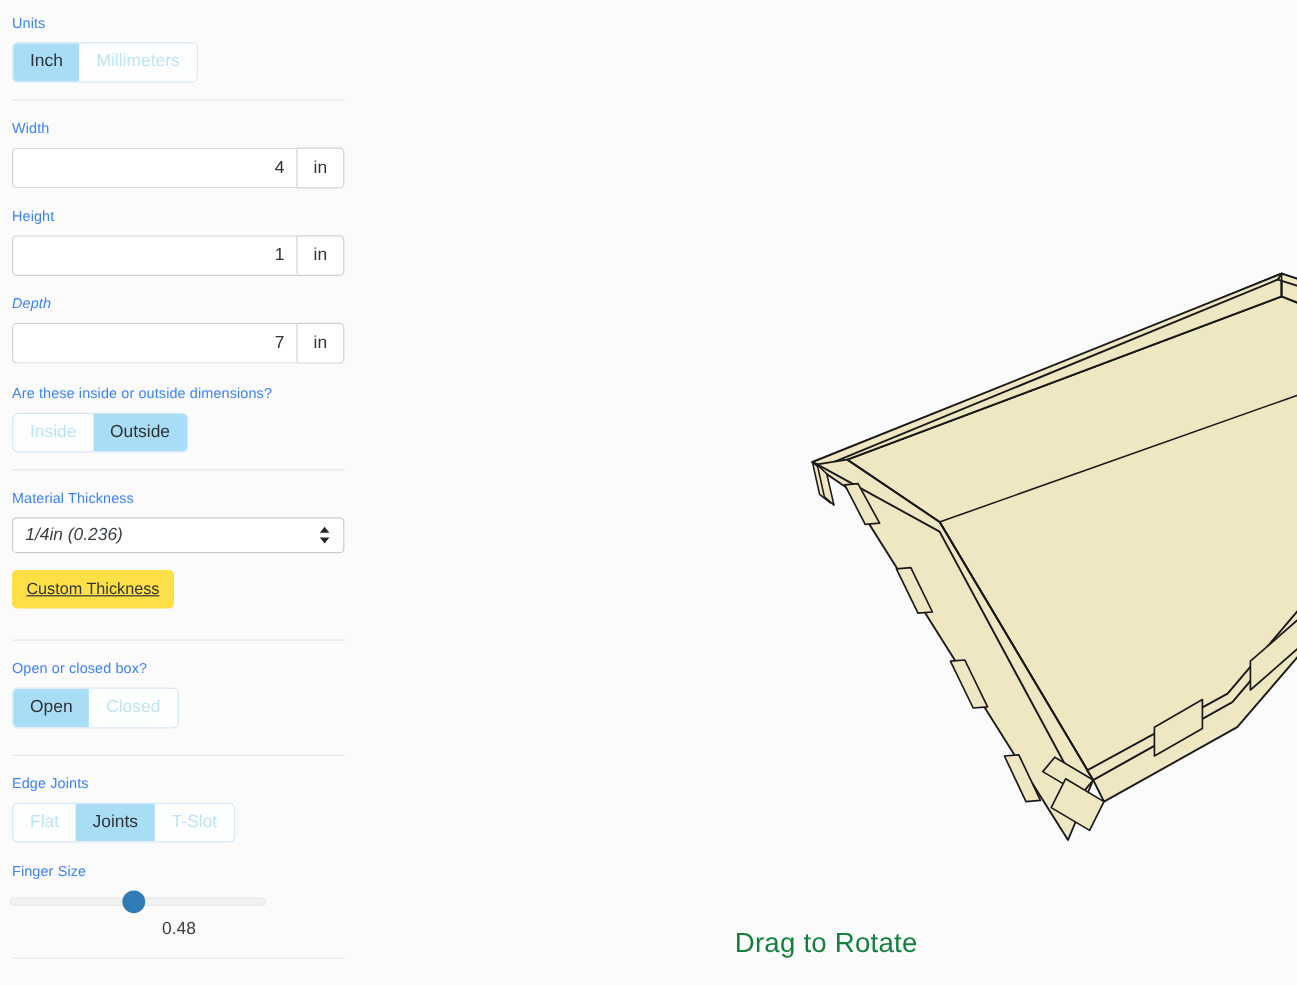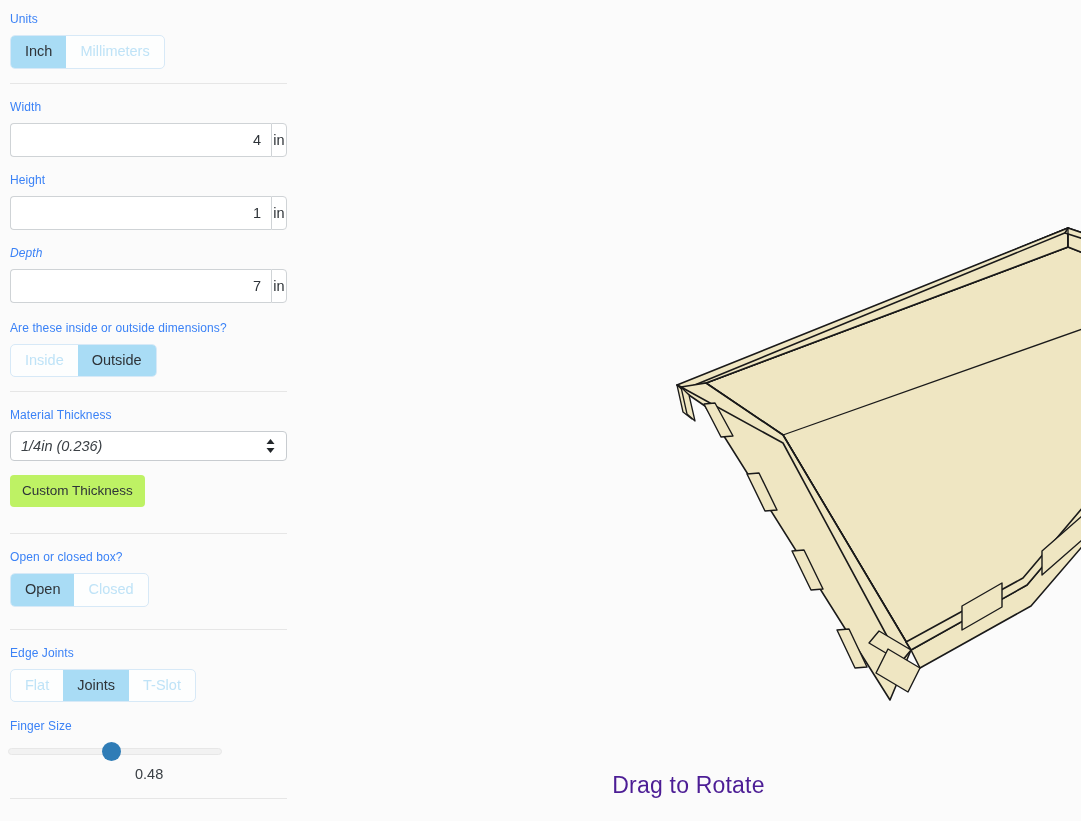--- a/index.html
+++ b/index.html
@@ -84,21 +84,21 @@
     border-radius: 4px 0 0 4px;
     background: #fff;
     text-align: right;
     padding: 0 10px;
     font-family: "Liberation Sans", sans-serif;
     font-size: 14.5px;
     color: #2e3338;
     outline: none;
   }
   .input-suffix {
-    width: 16px;
+    width: 40px;
     height: 34px;
     box-sizing: border-box;
     border: 1px solid #cfd3d6;
     border-radius: 0 4px 4px 0;
     background: #fff;
     display: flex;
     align-items: center;
     justify-content: center;
     font-size: 14.5px;
     color: #2e3338;
@@ -139,21 +139,21 @@
   .plain-btn {
     margin-left: 10px;
     font-family: "Liberation Sans", sans-serif;
     font-size: 13.5px;
     padding: 8px 12px 9px 12px;
     border: none;
     border-radius: 4px;
     cursor: pointer;
     color: #2e3338;
   }
-  .btn-blue { background: #bef264; }
+  .btn-blue { background: #fde047; text-decoration: underline; }
 
   
   .slider-wrap {
     margin-left: 8px;
     width: 214px;
     height: 18px;
     position: relative;
   }
   .slider-track {
     position: absolute;
@@ -191,21 +191,21 @@
     height: 821px;
   }
   #viewer svg { display: block; }
   #drag-label {
     position: absolute;
     left: 0;
     top: 772px;
     width: 785px;
     text-align: center;
     font-size: 23px;
-    color: #4c1d95;
+    color: #15803d;
     letter-spacing: .2px;
   }
 </style>
 </head>
 <body>
 
 <div id="sidebar">
 
   
   <div class="field-label">Units</div>

